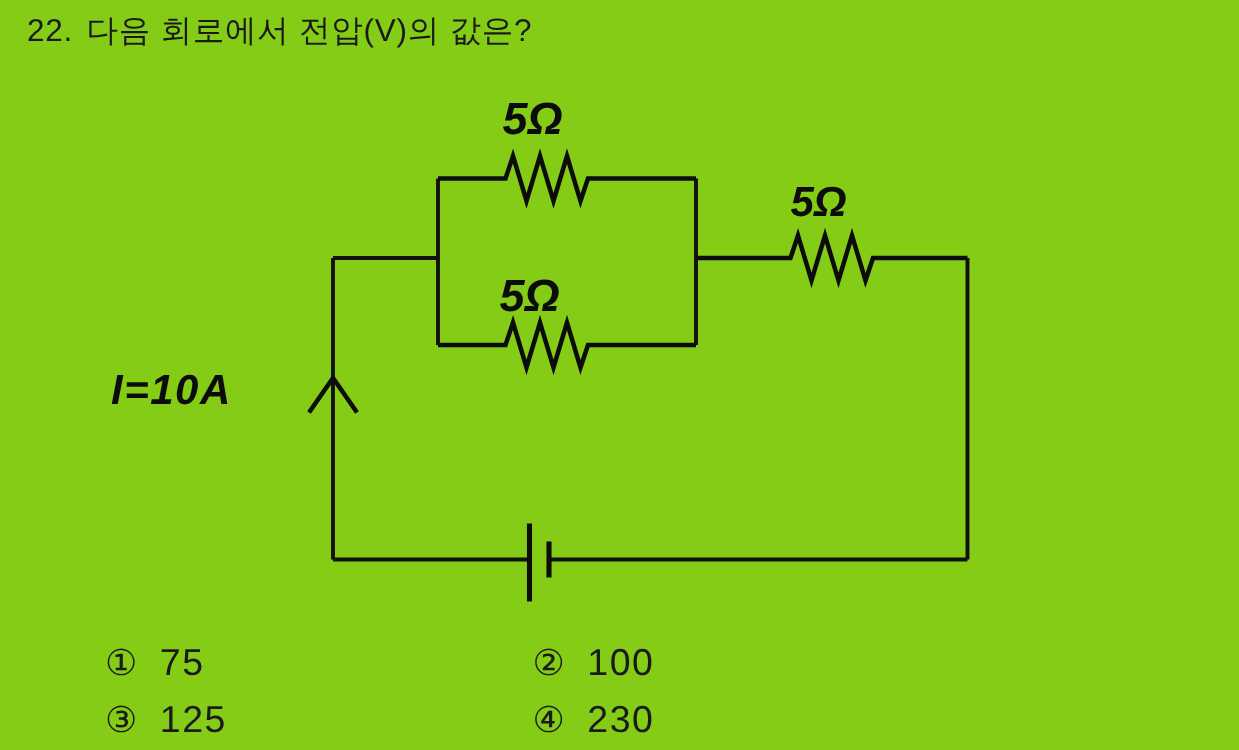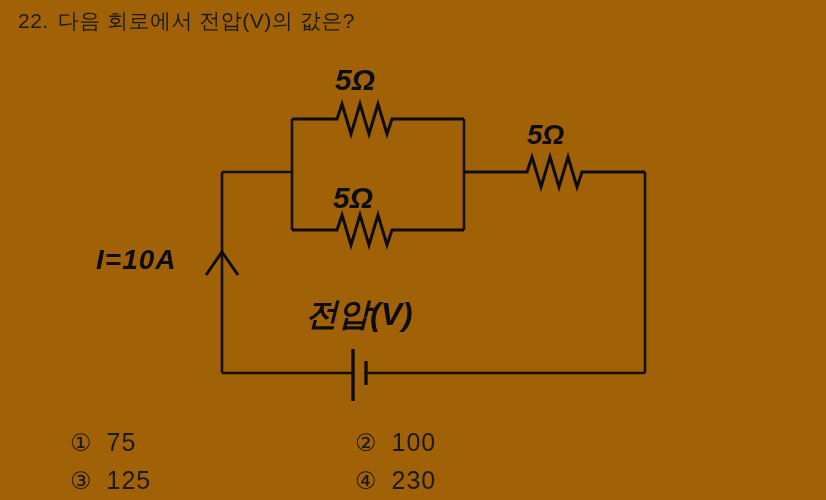--- a/index.html
+++ b/index.html
@@ -5,21 +5,21 @@
   html, body {
     margin: 0;
     padding: 0;
     background: #ffffff;
     font-family: "Liberation Sans", "DejaVu Sans", sans-serif;
   }
   .page {
     position: relative;
     width: 826px;
     height: 500px;
-    background: #a16207;
+    background: #84cc16;
     overflow: hidden;
     color: #111111;
   }
   .question-title {
     position: absolute;
     left: 18px;
     top: 9px;
     font-size: 21px;
     line-height: 1.1;
     color: #1a1a1a;
@@ -38,21 +38,21 @@
     position: absolute;
     font-weight: 700;
     color: #0c0c0c;
     line-height: 1;
     white-space: nowrap;
     font-style: italic;
   }
   .lbl-res-top    { left: 335px; top: 65px;  font-size: 30px; }
   .lbl-res-mid    { left: 333px; top: 183px; font-size: 30px; }
   .lbl-res-series { left: 527px; top: 121px; font-size: 28px; }
-  .lbl-current    { left: 96px;  top: 246px; font-size: 28px; letter-spacing: 1px; }
+  .lbl-current    { left: 74px;  top: 246px; font-size: 28px; letter-spacing: 1px; }
   .lbl-voltage    { left: 306px; top: 298px; font-size: 32px; }
   .choice {
     position: absolute;
     display: flex;
     align-items: baseline;
     line-height: 1;
     color: #1a1a1a;
     cursor: default;
     white-space: nowrap;
   }
@@ -100,21 +100,20 @@
       <line x1="353" y1="349" x2="353" y2="401" stroke-width="3.4"></line>
       <line x1="366" y1="361" x2="366" y2="385" stroke-width="3.4"></line>
     </g>
     <polyline points="206,275 222,252 238,275" stroke="#0c0c0c" stroke-width="3" fill="none"></polyline>
   </svg>
 
   <div class="circ-label lbl-res-top">5Ω</div>
   <div class="circ-label lbl-res-mid">5Ω</div>
   <div class="circ-label lbl-res-series">5Ω</div>
   <div class="circ-label lbl-current">I=10A</div>
-  <div class="circ-label lbl-voltage">전압(V)</div>
 
   <div class="choice choice-1">
     <span class="marker">①</span>
     <span class="value">75</span>
   </div>
   <div class="choice choice-2">
     <span class="marker">②</span>
     <span class="value">100</span>
   </div>
   <div class="choice choice-3">

